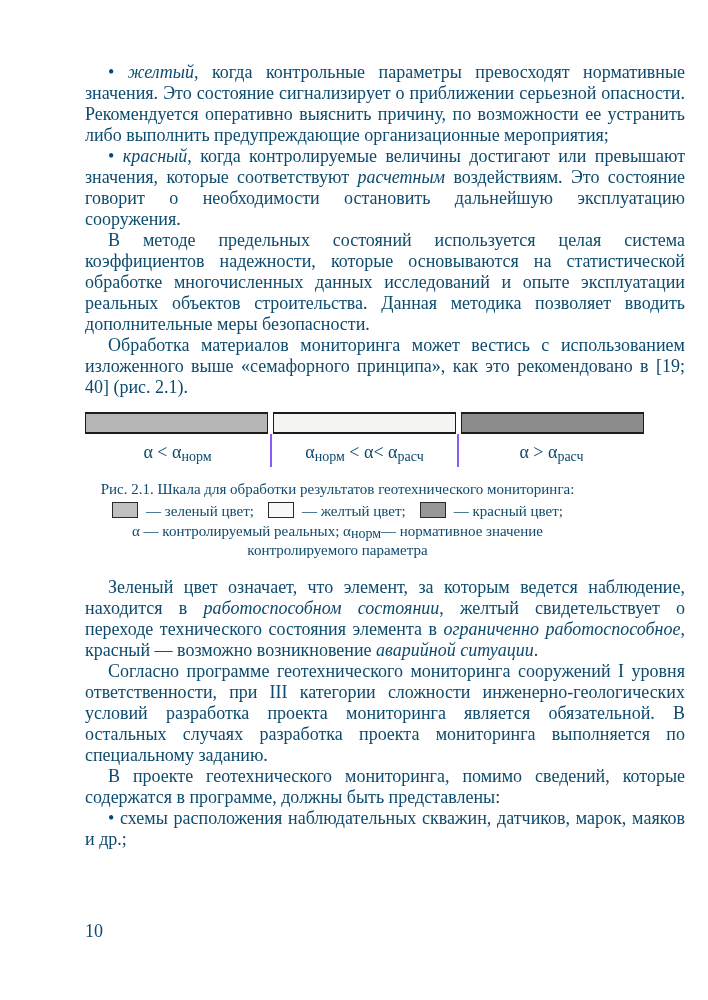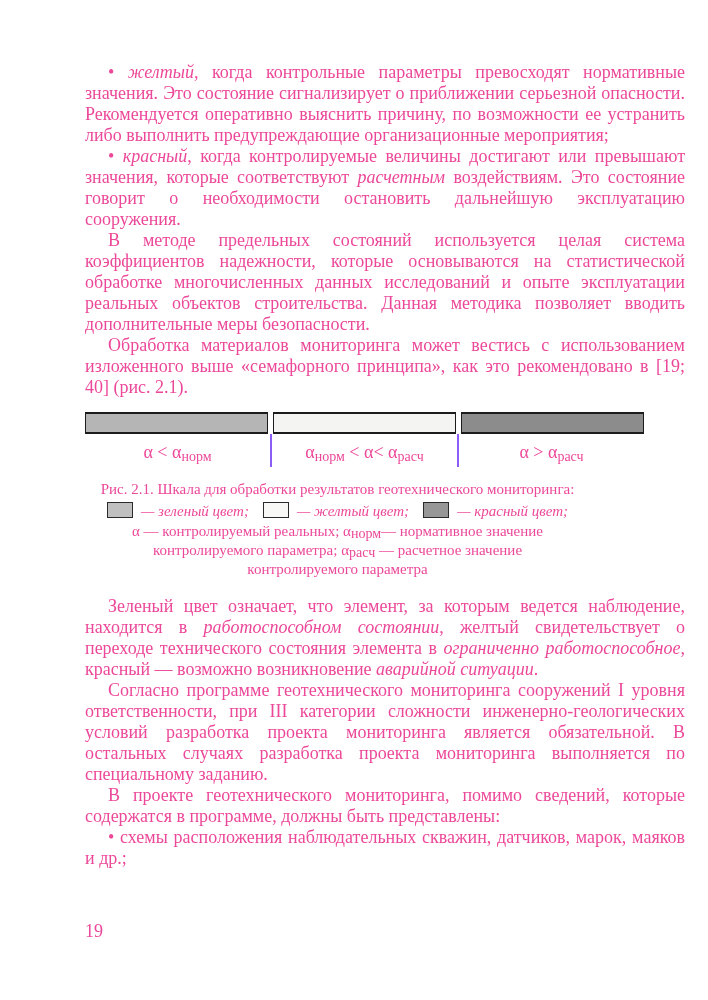--- a/index.html
+++ b/index.html
@@ -2,21 +2,21 @@
 <html><head>
 <meta charset="utf-8">
 <style>
   html, body { margin: 0; padding: 0; background: #ffffff; }
   .page {
     position: relative;
     width: 708px;
     height: 1000px;
     background: #ffffff;
     font-family: "Liberation Serif", "DejaVu Serif", serif;
-    color: #ec4899;
+    color: #0c4a6e;
     overflow: hidden;
   }
   .text-col {
     position: absolute;
     left: 85px;
     top: 62px;
     width: 600px;
   }
   p.body-p {
     margin: 0;
@@ -65,21 +65,21 @@
     margin-top: 13px;
     text-align: center;
     font-size: 15px;
     line-height: 19px;
   }
   .cap-title { margin-bottom: 3px; }
   .cap-legend {
     margin-bottom: 1px;
     white-space: nowrap;
   }
-  .legend-item { margin: 0 7px; font-style: italic; }
+  .legend-item { margin: 0 7px; }
   .swatch {
     display: inline-block;
     width: 24px;
     height: 14px;
     border: 1px solid #2a2a2a;
     vertical-align: -2px;
     margin-right: 8px;
   }
   .cap-line sub { vertical-align: -2px; }
 
@@ -116,29 +116,28 @@
             <div class="formula-cell"><span>α &lt; α</span><sub>норм</sub></div>
             <div class="formula-cell"><span>α</span><sub>норм</sub><span> &lt; α&lt; α</span><sub>расч</sub></div>
             <div class="formula-cell"><span>α &gt; α</span><sub>расч</sub></div>
           </div>
       </div>
       <figcaption class="caption">
         <div class="cap-title">Рис. 2.1. Шкала для обработки результатов геотехнического мониторинга:</div>
         <div class="cap-legend" id="cap-legend"><span class="legend-item"><span class="swatch" style="background: rgb(192, 192, 192);"></span><span>— зеленый цвет;</span></span><span class="legend-item"><span class="swatch" style="background: rgb(248, 248, 247);"></span><span>— желтый цвет;</span></span><span class="legend-item"><span class="swatch" style="background: rgb(151, 151, 151);"></span><span>— красный цвет;</span></span></div>
         <div id="cap-lines">
             <div class="cap-line"><span>α — контролируемый реальных; α</span><sub>норм</sub><span>— нормативное значение</span></div>
-            <div class="cap-line"><span>контролируемого параметра; α</span><sub>расч</sub><span> — расчетное значение</span></div>
             <div class="cap-line"><span>контролируемого параметра</span></div>
           </div>
       </figcaption>
     </figure>
 
     <div id="text-after">
         <p class="body-p"><span>Зеленый цвет означает, что элемент, за которым ведется наблюдение, находится в </span><span class="it">работоспособном состоянии</span><span>, желтый свидетельствует о переходе технического состояния элемента в </span><span class="it">ограниченно работоспособное</span><span>, красный — возможно возникновение </span><span class="it">аварийной ситуации</span><span>.</span></p>
         <p class="body-p"><span>Согласно программе геотехнического мониторинга сооружений I уровня ответственности, при III категории сложности инженерно-геологических условий разработка проекта мониторинга является обязательной. В остальных случаях разработка проекта мониторинга выполняется по специальному заданию.</span></p>
         <p class="body-p"><span>В проекте геотехнического мониторинга, помимо сведений, которые содержатся в программе, должны быть представлены:</span></p>
         <p class="body-p"><span>• схемы расположения наблюдательных скважин, датчиков, марок, маяков и др.;</span></p>
       </div>
 
   </div>
 
-  <div class="page-num">19</div>
+  <div class="page-num">10</div>
 </div>
 
 </body></html>

